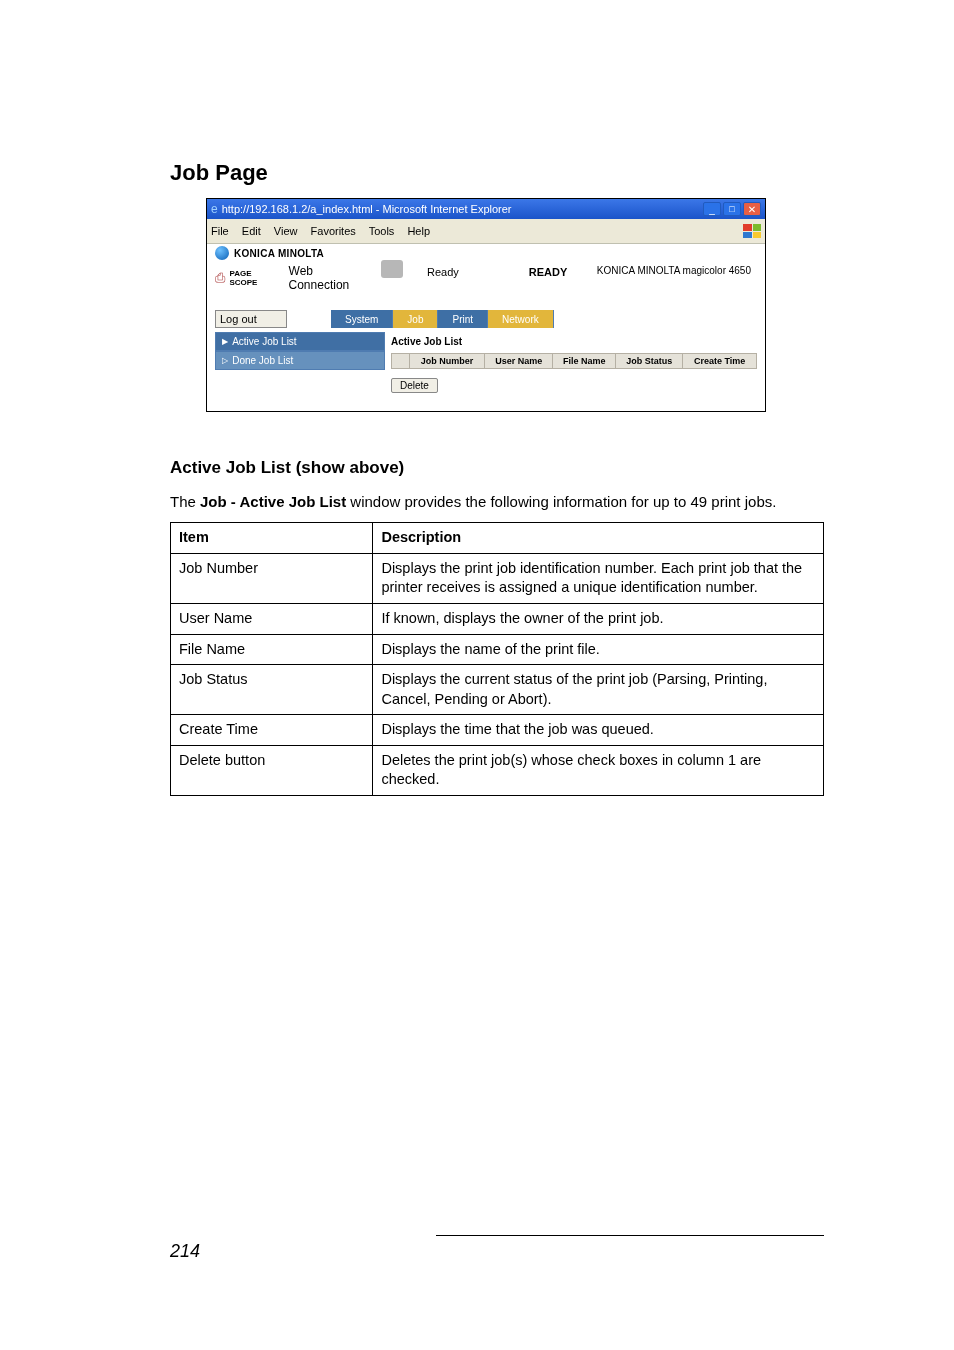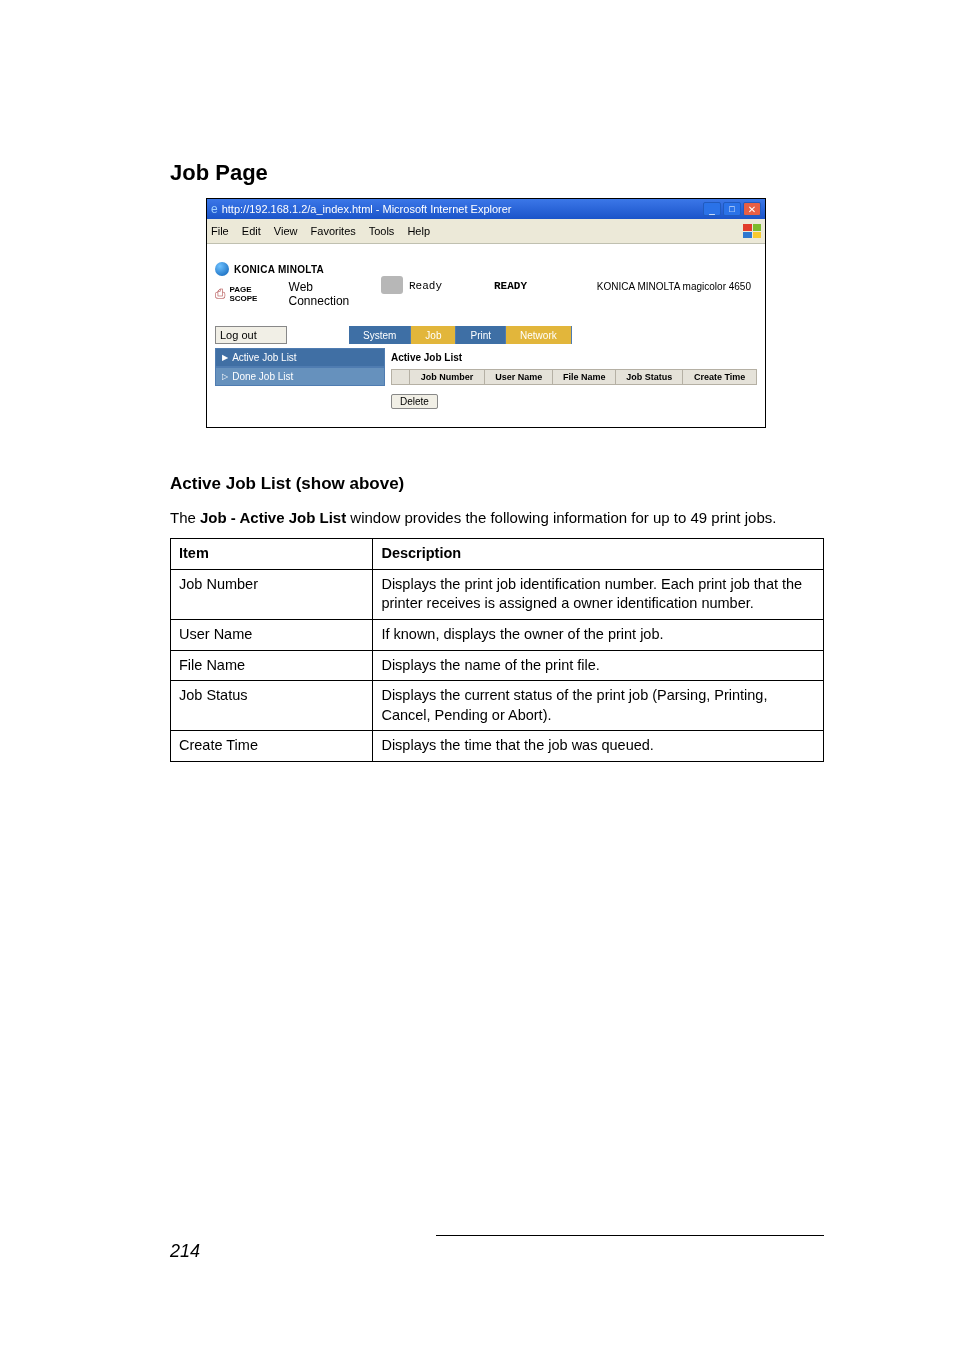--- a/index.html
+++ b/index.html
@@ -15,37 +15,37 @@
     .win-ctrl { width: 18px; height: 14px; display: flex; align-items: center; justify-content: center; border: 1px solid #215bbf; font-size: 10px; border-radius: 2px; }
     .win-min { background: #2a72e8; color: #fff; }
     .win-max { background: #2a72e8; color: #fff; font-size: 9px; }
     .win-close { background: #e85f45; color: #fff; }
     .ss-menubar { background: #ece9d8; border-bottom: 1px solid #c0c0b0; display: flex; align-items: center; justify-content: space-between; height: 20px; padding: 12px 4px; font-size: 11px; color: #000; }
     .ss-menubar .menus span { margin-right: 10px; }
     .ss-menubar .menus span::first-letter { text-decoration: underline; }
     .win-logo { width: 18px; height: 14px; display: grid; grid-template-columns: 1fr 1fr; grid-template-rows: 1fr 1fr; gap: 1px; }
     .win-logo div:nth-child(1){background:#e13c2b;} .win-logo div:nth-child(2){background:#7cbb2d;} .win-logo div:nth-child(3){background:#2e78d0;} .win-logo div:nth-child(4){background:#f8c92f;}
     .ss-body { background: #fff; }
-    .ss-header { display: flex; padding: 18px 8px 8px 8px; align-items: center; }
+    .ss-header { display: flex; padding: 2px 8px 8px 8px; align-items: center; }
     .ss-brandcol { width: 160px; }
     .brand-row { display: flex; align-items: center; gap: 5px; }
     .globe { width: 14px; height: 14px; border-radius: 50%; background: radial-gradient(circle at 35% 30%, #6ec1ff, #0a5fb5); }
     .brand-text { font-size: 10px; font-weight: bold; letter-spacing: 0.3px; }
     .pagescope-row { display: flex; align-items: center; gap: 4px; margin-top: 4px; }
     .ps-icon { font-size: 13px; color: #a93b3b; }
     .ps-label { font-size: 8px; font-weight: bold; }
     .conn-text { font-size: 12px; margin-left: 4px; }
-    .ss-statuscol { display: flex; align-items: center; gap: 6px; margin-left: 6px; font-family: Liberation Mono, monospace; }
+    .ss-statuscol { display: flex; align-items: flex-end; gap: 24px; margin-left: 6px; }
     .printer-icon { width: 22px; height: 18px; background: #b7b7b7; border-radius: 3px; position: relative; }
     .ready-label { font-size: 11px; margin-top: 1px; }
     .ready-bold { font-size: 11px; font-weight: bold; margin-left: 46px; margin-top: 1px; }
     .model-text { font-size: 10px; margin-left: auto; margin-top: 2px; padding-right: 6px; }
     .ss-midrow { display: flex; padding: 10px 8px 4px 8px; align-items: center; }
     .logout-btn { width: 72px; height: 18px; border: 1px solid #888; background: #f1efe6; font-size: 11px; display: flex; align-items: center; padding-left: 4px; }
-    .tabs { display: flex; margin-left: 62px; height: 18px; }
+    .tabs { display: flex; margin-left: 44px; height: 18px; }
     .tab { font-size: 10px; color: #fff; padding: 3px 14px; border-right: 1px solid #4f7cb1; display: flex; align-items: center; }
     .tab.inactive { background: #3e6fa5; }
     .tab.active { background: #e2b63b; }
     .ss-contentrow { display: flex; padding: 0 8px 18px 8px; }
     .side-nav { width: 170px; }
     .side-item { font-size: 10px; color: #fff; padding: 3px 6px; border: 1px solid #4f7cb1; display: flex; align-items: center; gap: 4px; }
     .side-item.active { background: #406fa4; }
     .side-item.inactive { background: #6691bd; }
     .tri { font-size: 8px; }
     .main-panel { flex: 1; margin-left: 6px; }
@@ -169,37 +169,41 @@
   <table class="info-table">
     <thead>
       <tr>
         <th style="width:31%;margin-left:38px;">Item</th>
         <th>Description</th>
       </tr>
     </thead>
     <tbody>
       <tr>
           <td>Job Number</td>
-          <td>Displays the print job identification number. Each print job that the printer receives is assigned a owner identification number.</td>
+          <td>Displays the print job identification number. Each print job that the printer receives is assigned a unique identification number.</td>
         </tr>
       <tr>
           <td>User Name</td>
           <td>If known, displays the owner of the print job.</td>
         </tr>
       <tr>
           <td>File Name</td>
           <td>Displays the name of the print file.</td>
         </tr>
       <tr>
           <td>Job Status</td>
           <td>Displays the current status of the print job (Parsing, Printing, Cancel, Pending or Abort).</td>
         </tr>
       <tr>
           <td>Create Time</td>
           <td>Displays the time that the job was queued.</td>
+        </tr>
+      <tr>
+          <td>Delete button</td>
+          <td>Deletes the print job(s) whose check boxes in column 1 are checked.</td>
         </tr>
     </tbody>
   </table>
 </div>
 
 <div class="footer-rule"></div>
 <div class="footer">
   <div class="page-num">214</div>
 </div>
 

